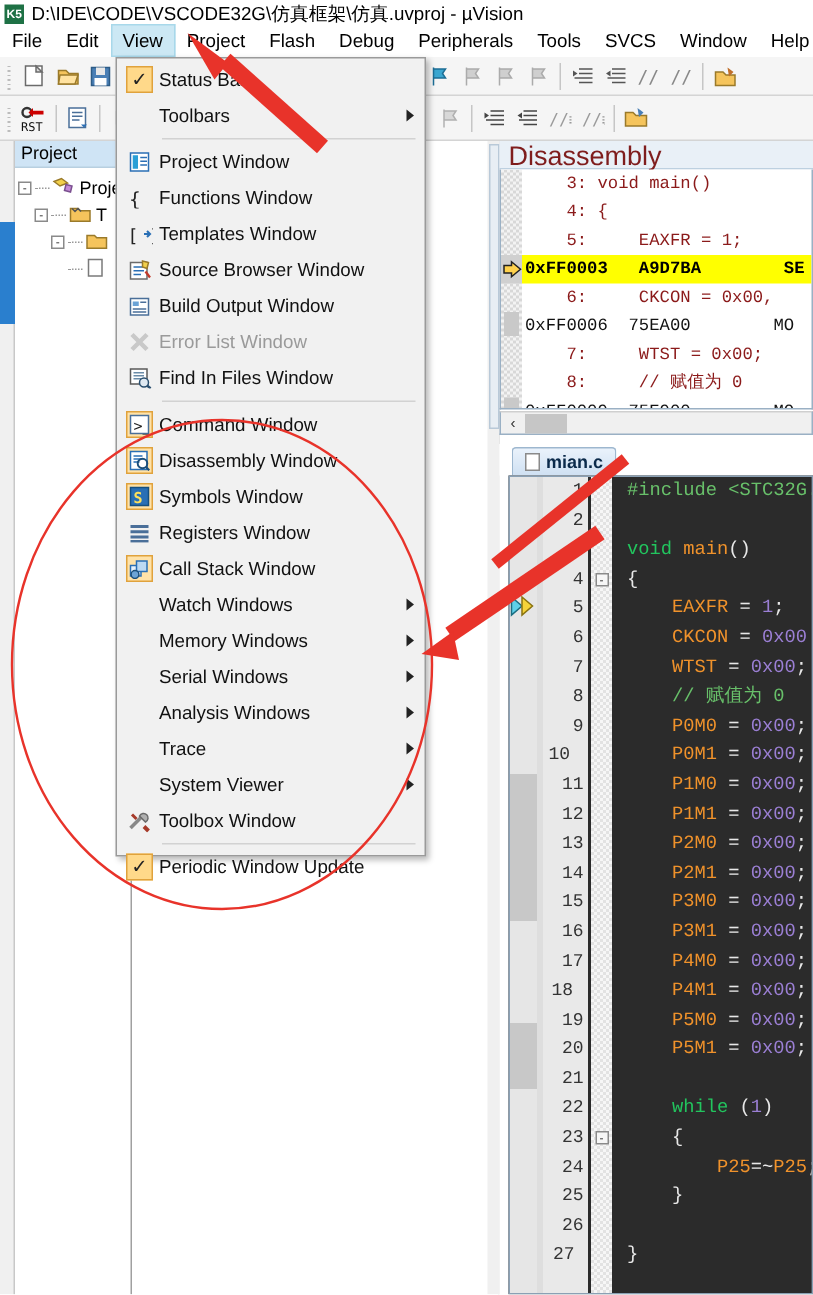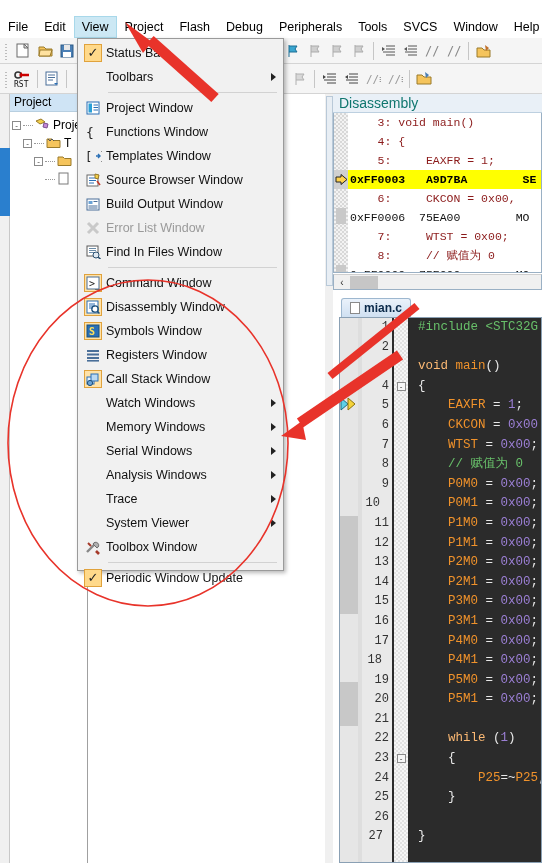--- a/index.html
+++ b/index.html
@@ -107,21 +107,21 @@
   }
   .iconbox {
     width: 18px; height: 18px; background: #ffe2a8; border: 1px solid #e0a23c;
     display:flex; align-items:center; justify-content:center;
   }
 
   
   .disasm-wrap { position: absolute; left: 333px; top: 94px; width: 209px; height: 196px; }
   .disasm-titlebar {
     height: 19px; background: #e9f0f7; border-bottom:1px solid #bdd0e0;
-    display:flex; align-items:center; font-size:14px; padding-left:6px; color:#0f766e;
+    display:flex; font-size:18px; padding-left:6px; color:#7f1d1d;
   }
   .disasm-body {
     position:absolute; left:0; top:19px; width:209px; height:160px;
     background:#ffffff; border:1px solid #9ab0c4; border-top:none;
     overflow:hidden;
   }
   .dis-gutter { position:absolute; left:0; top:0; width:14px; height:100%;
     background: repeating-conic-gradient(#d8d8d8 0% 25%, #f3f3f3 0% 50%) 0 0/4px 4px; }
   .dis-lines { position:absolute; left:14px; top:0; right:0; bottom:0;
     font-family: "Liberation Mono", "DejaVu Sans Mono", monospace; font-size:11.5px; color:#8b1a1a; }
@@ -157,38 +157,42 @@
   .ed-fold { position:absolute; left:54px; top:0; width:14px; height:100%;
      background: repeating-conic-gradient(#e2e2e2 0% 25%, #f6f6f6 0% 50%) 0 0/4px 4px; }
   .ed-code { position:absolute; left:68px; top:0; right:0; bottom:0; background:#2b2b2b;
      font-family: "Liberation Mono","DejaVu Sans Mono",monospace; font-size:12.5px;margin-left:8px; }
   .ln { height:19.6px; line-height:19.6px; white-space:pre; }
   .cl { height:19.6px; line-height:19.6px; white-space:pre; padding-left:2px; }
   .k-green { color:#68c06a; }
   .k-white { color:#e8e8e8; }
   .k-orange{ color:#f0922b; }
   .k-purple{ color:#9b7fd4; }
-  .k-magenta{color:#fdba74; }
+  .k-magenta{color:#22c55e; }
   .ed-markA { position:absolute; left:0; top:176px; width:18px; height:20px;
      display:flex; align-items:center; justify-content:center; }
   .ed-hlbar { position:absolute; left:0; width:18px; background:#c8c8c8; }
   .foldbox { width:9px;height:9px;border:1px solid #8a8a8a; background:#f6f6f6;
      font-size:8px;line-height:7px;text-align:center;color:#333; }
   #anno-svg { position:absolute; left:0; top:0; width:542px; height:863px; z-index:95; pointer-events:none; }
 
   
   .workspace-bg { position:absolute; left:88px; top:94px; width:245px; height:769px; background:#ffffff; border-right:1px solid #b9b9b9;}
   .rightgap { position:absolute; left:325px; top:94px; width:8px; height:769px; background:#f0f0f0; }
   .scrollsm { position:absolute; left:326px; top:96px; width:7px; height:190px; background:#e8eef4; border:1px solid #b9c9d8; }
 </style>
 </head>
 <body>
 
 <div id="app">
 
+  <div class="titlebar">
+    <div class="tb-logo">K5</div>
+    <div class="tb-title">D:\IDE\CODE\VSCODE32G\仿真框架\仿真.uvproj - µVision</div>
+  </div>
 
   <div class="menubar" id="menubar">
       <div class="menuitem">File</div>
       <div class="menuitem">Edit</div>
       <div class="menuitem active">View</div>
       <div class="menuitem">Project</div>
       <div class="menuitem">Flash</div>
       <div class="menuitem">Debug</div>
       <div class="menuitem">Peripherals</div>
       <div class="menuitem">Tools</div>

